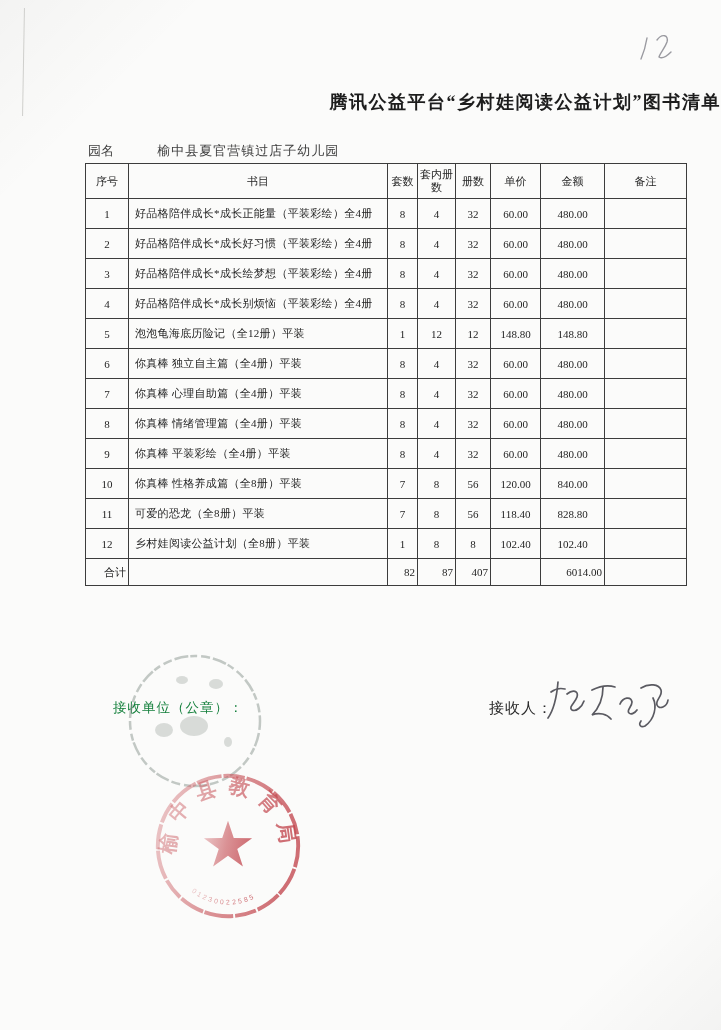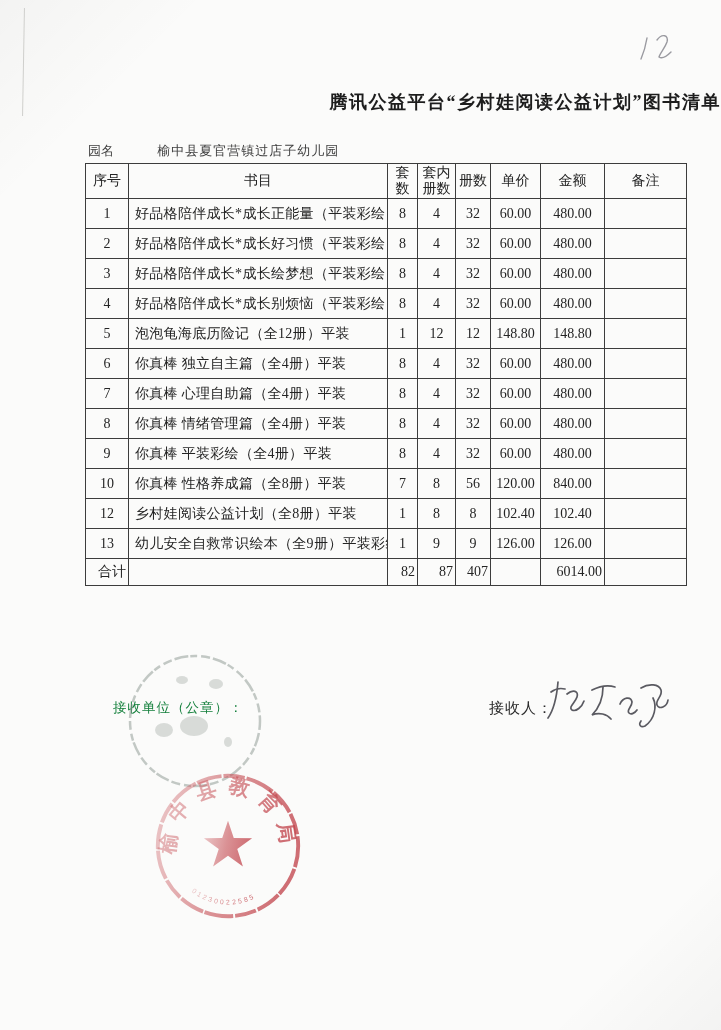--- a/index.html
+++ b/index.html
@@ -17,21 +17,21 @@
   .doc-title{
     position:absolute;left:50px;right:0;top:90px;text-align:right;
     font-size:18px;font-weight:bold;letter-spacing:1.5px;color:#1d1d1d;
   }
   .garden-line{position:absolute;left:88px;top:142px;font-size:13px;color:#404040;}
   .garden-line .glabel{display:inline-block;}
   .garden-line .gvalue{display:inline-block;margin-left:40px;letter-spacing:1px;}
   table.book-table{
     position:absolute;left:85px;top:163px;width:601px;
     border-collapse:collapse;table-layout:fixed;
-    font-size:14px;color:#242424;
+    font-size:11px;color:#242424;
   }
   .book-table th,.book-table td{
     border:1px solid #3c3c3c;padding:0 2px;
     overflow:hidden;white-space:nowrap;
   }
   .book-table th{font-weight:normal;text-align:center;height:34px;line-height:1.15;white-space:normal;}
   .book-table td{height:29px;text-align:center;}
   .book-table td.cell-title{text-align:left;padding-left:6px;letter-spacing:0.3px;}
   .book-table tr.total-row td{height:26px;text-align:right;}
   .book-table tr.total-row td.cell-label{text-align:right;}
@@ -182,37 +182,37 @@
         <td>10</td>
         <td class="cell-title">你真棒 性格养成篇（全8册）平装</td>
         <td>7</td>
         <td>8</td>
         <td>56</td>
         <td>120.00</td>
         <td>840.00</td>
         <td></td>
       </tr>
       <tr>
+        <td>11</td>
+        <td class="cell-title">可爱的恐龙（全8册）平装</td>
+        <td>7</td>
+        <td>8</td>
+        <td>56</td>
+        <td>118.40</td>
+        <td>828.80</td>
+        <td></td>
+      </tr>
+      <tr>
         <td>12</td>
         <td class="cell-title">乡村娃阅读公益计划（全8册）平装</td>
         <td>1</td>
         <td>8</td>
         <td>8</td>
         <td>102.40</td>
         <td>102.40</td>
-        <td></td>
-      </tr>
-      <tr>
-        <td>13</td>
-        <td class="cell-title">幼儿安全自救常识绘本（全9册）平装彩绘</td>
-        <td>1</td>
-        <td>9</td>
-        <td>9</td>
-        <td>126.00</td>
-        <td>126.00</td>
         <td></td>
       </tr>
     </tbody>
   <tfoot>
     <tr class="total-row">
       <td class="cell-label">合计</td>
       <td class="cell-title"></td>
       <td>82</td>
       <td>87</td>
       <td>407</td>

